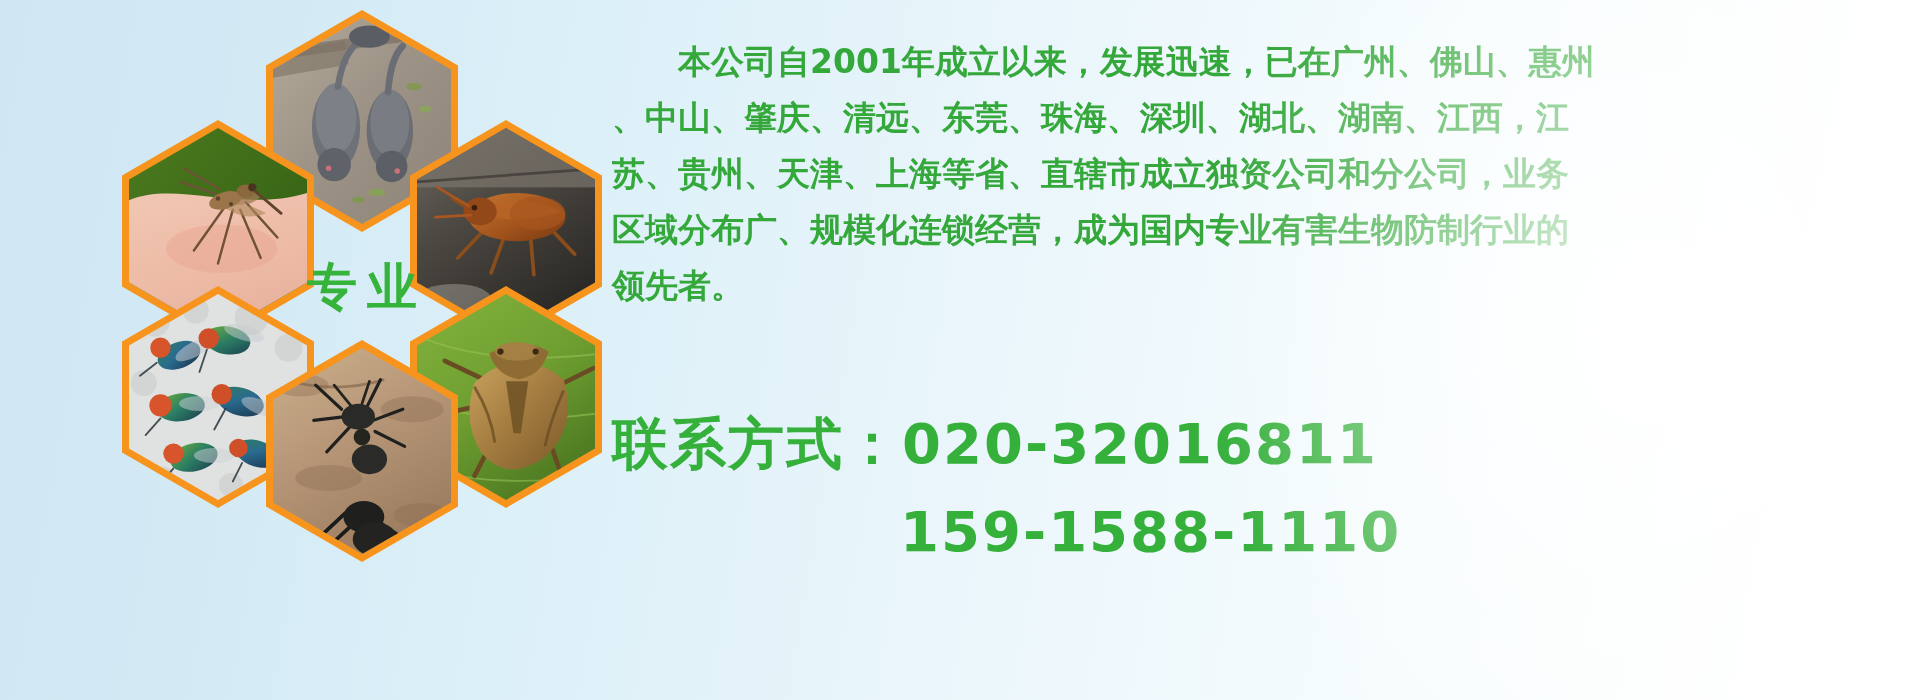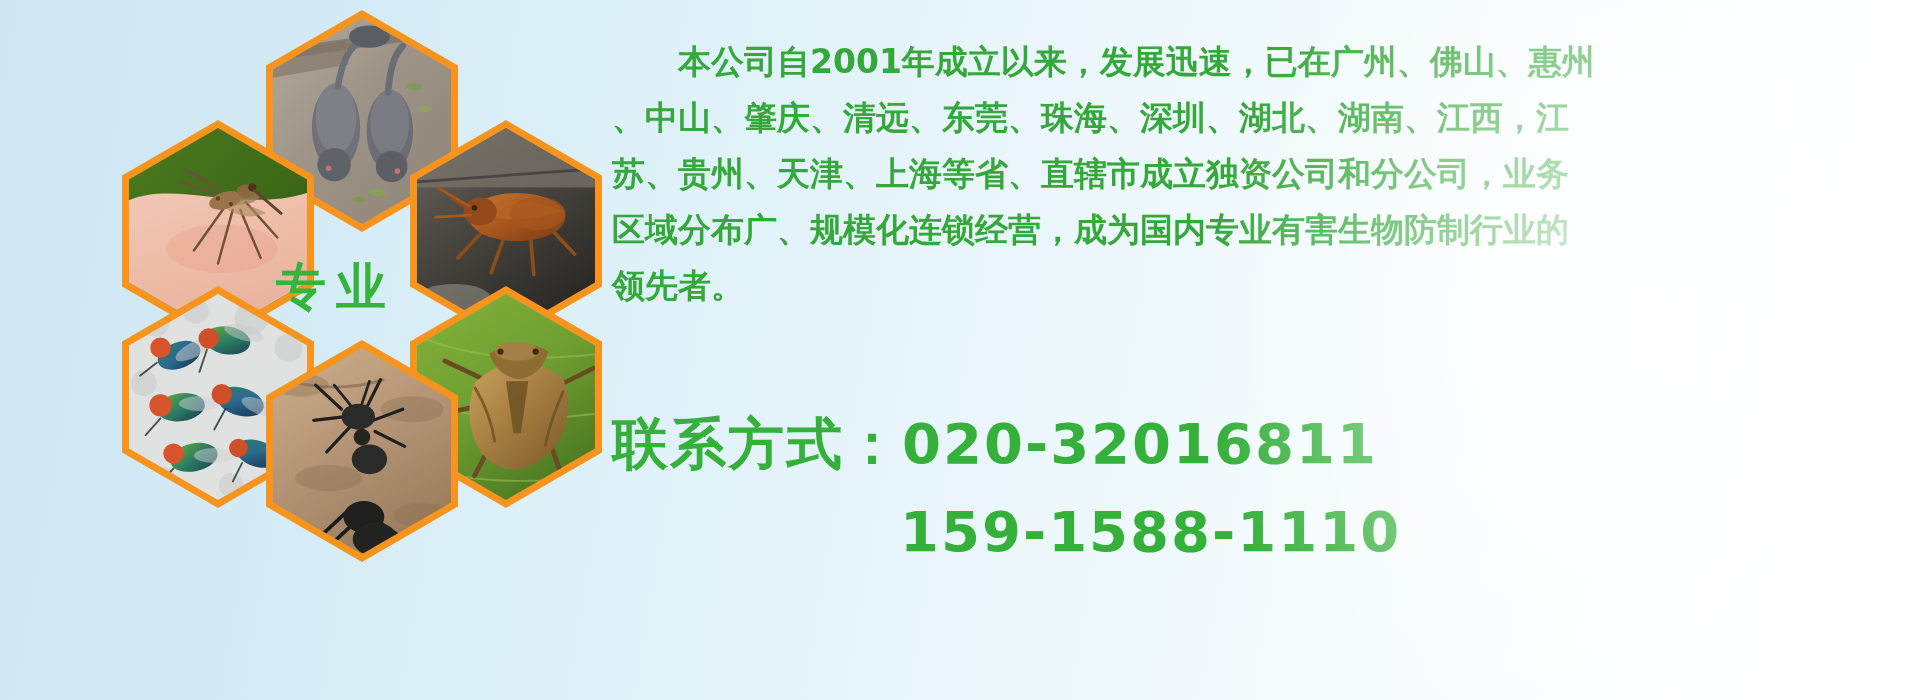--- a/index.html
+++ b/index.html
@@ -79,21 +79,21 @@
 
   
   #hex-label {
     position: absolute;
     left: 266px;
     top: 176px;
     width: 192px;
     height: 222px;
     display: flex;
     flex-direction: column;
-    align-items: flex-start;
+    align-items: center;
     justify-content: center;
     gap: 14px;
     z-index: 5;
   }
   #hex-label .line {
     color: #35b33a;
     font-size: 50px;
     font-weight: 700;
     letter-spacing: 10px;
     text-indent: 10px;

